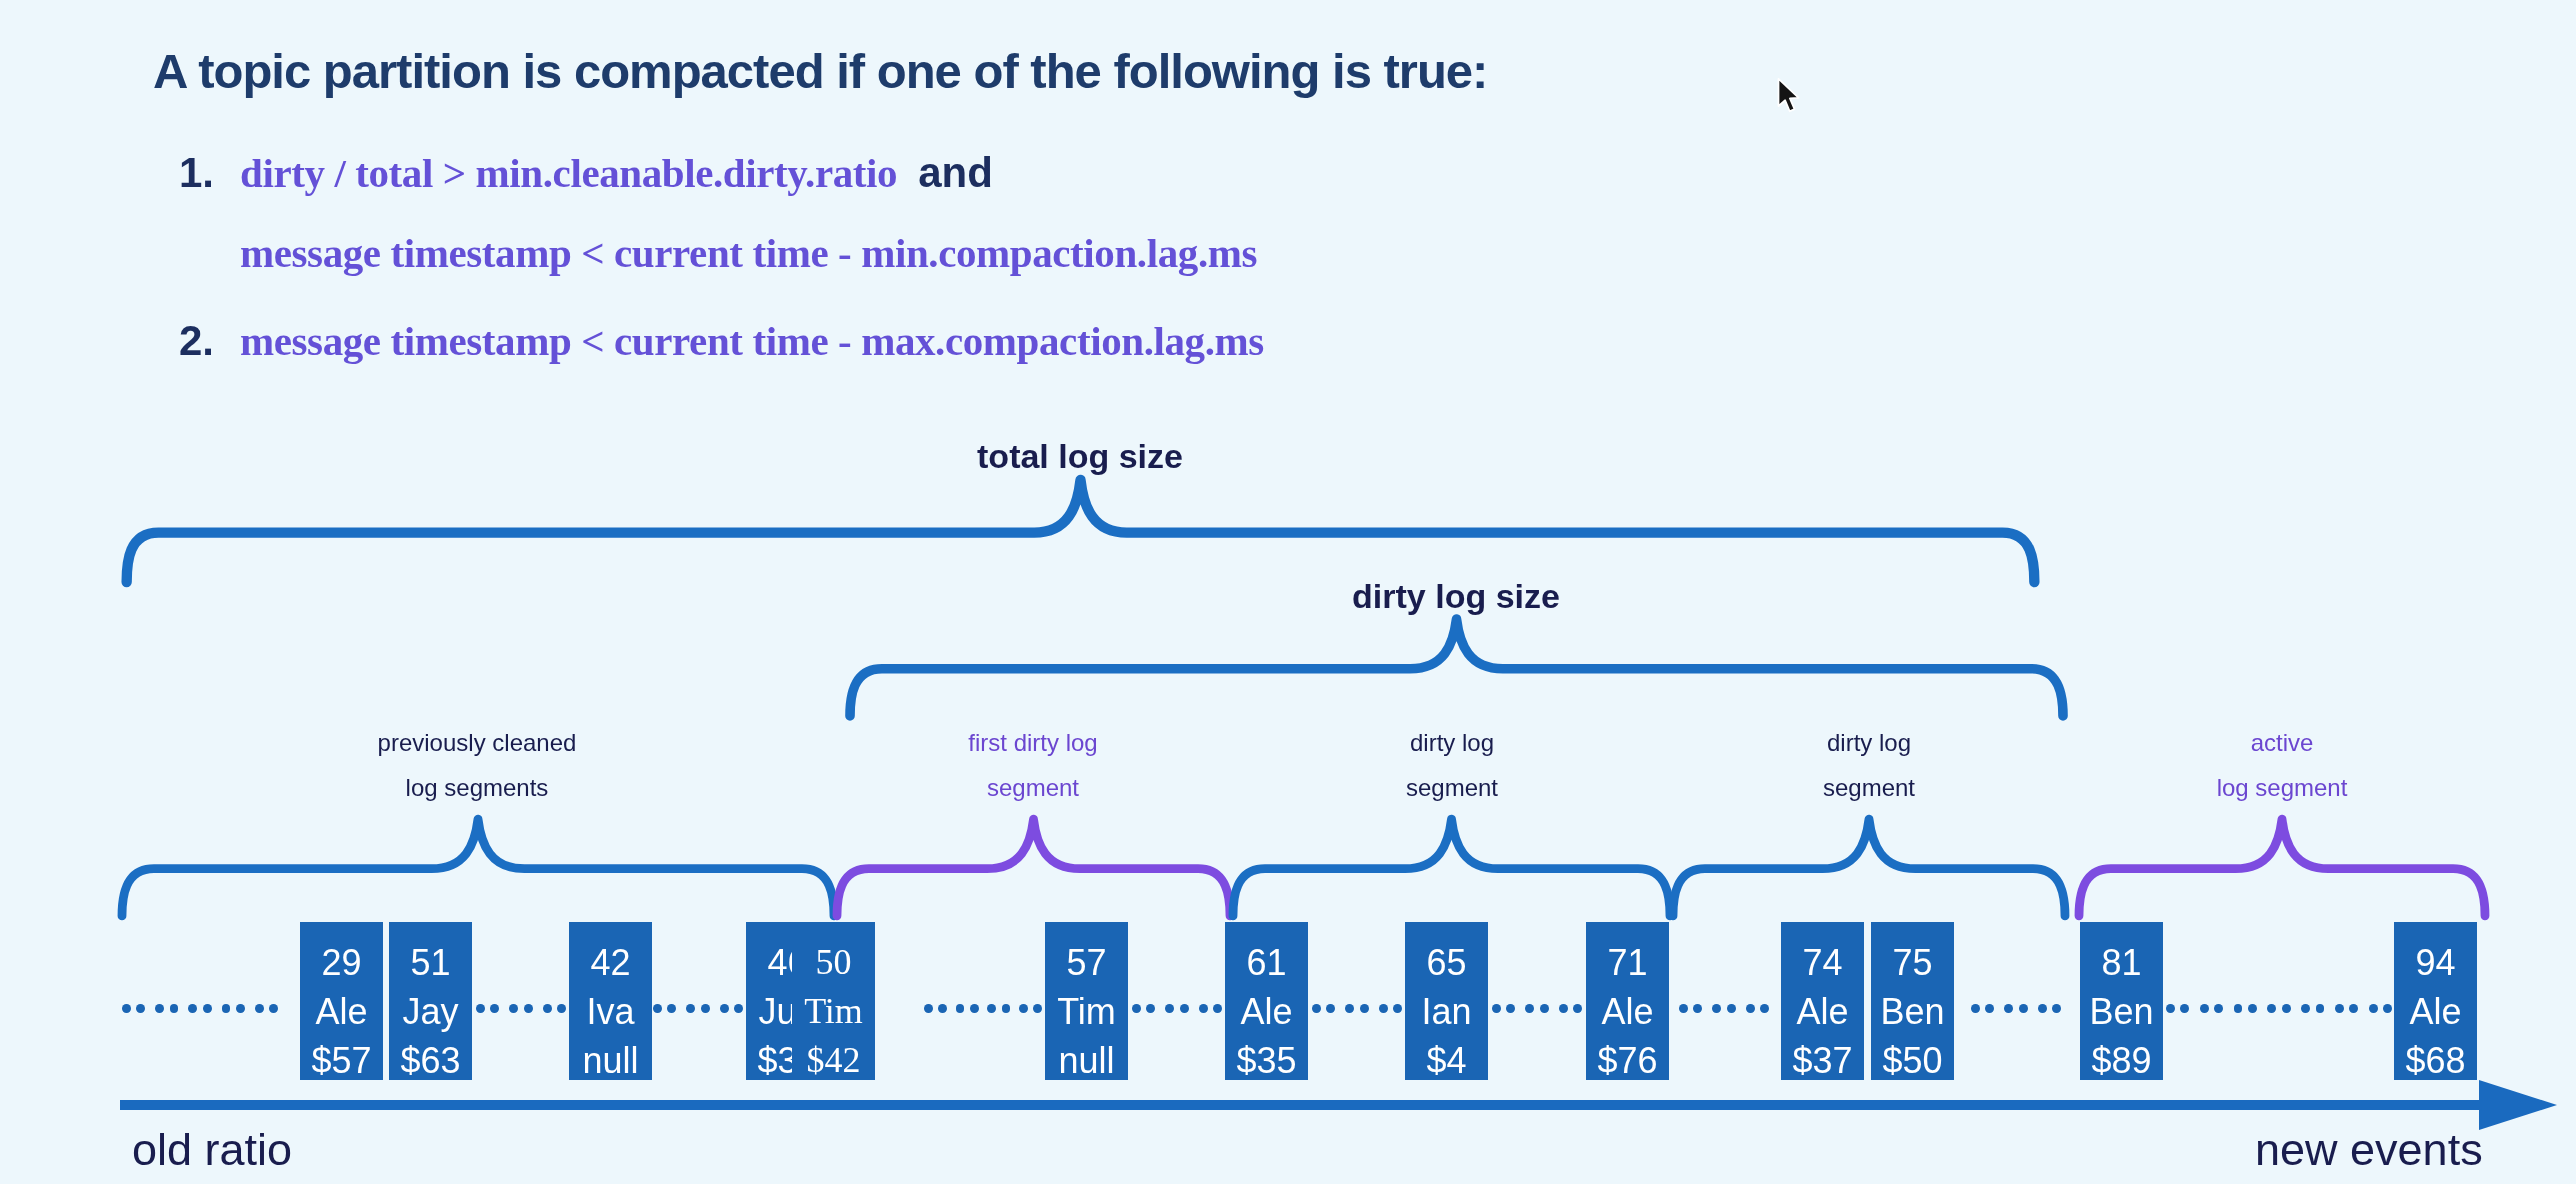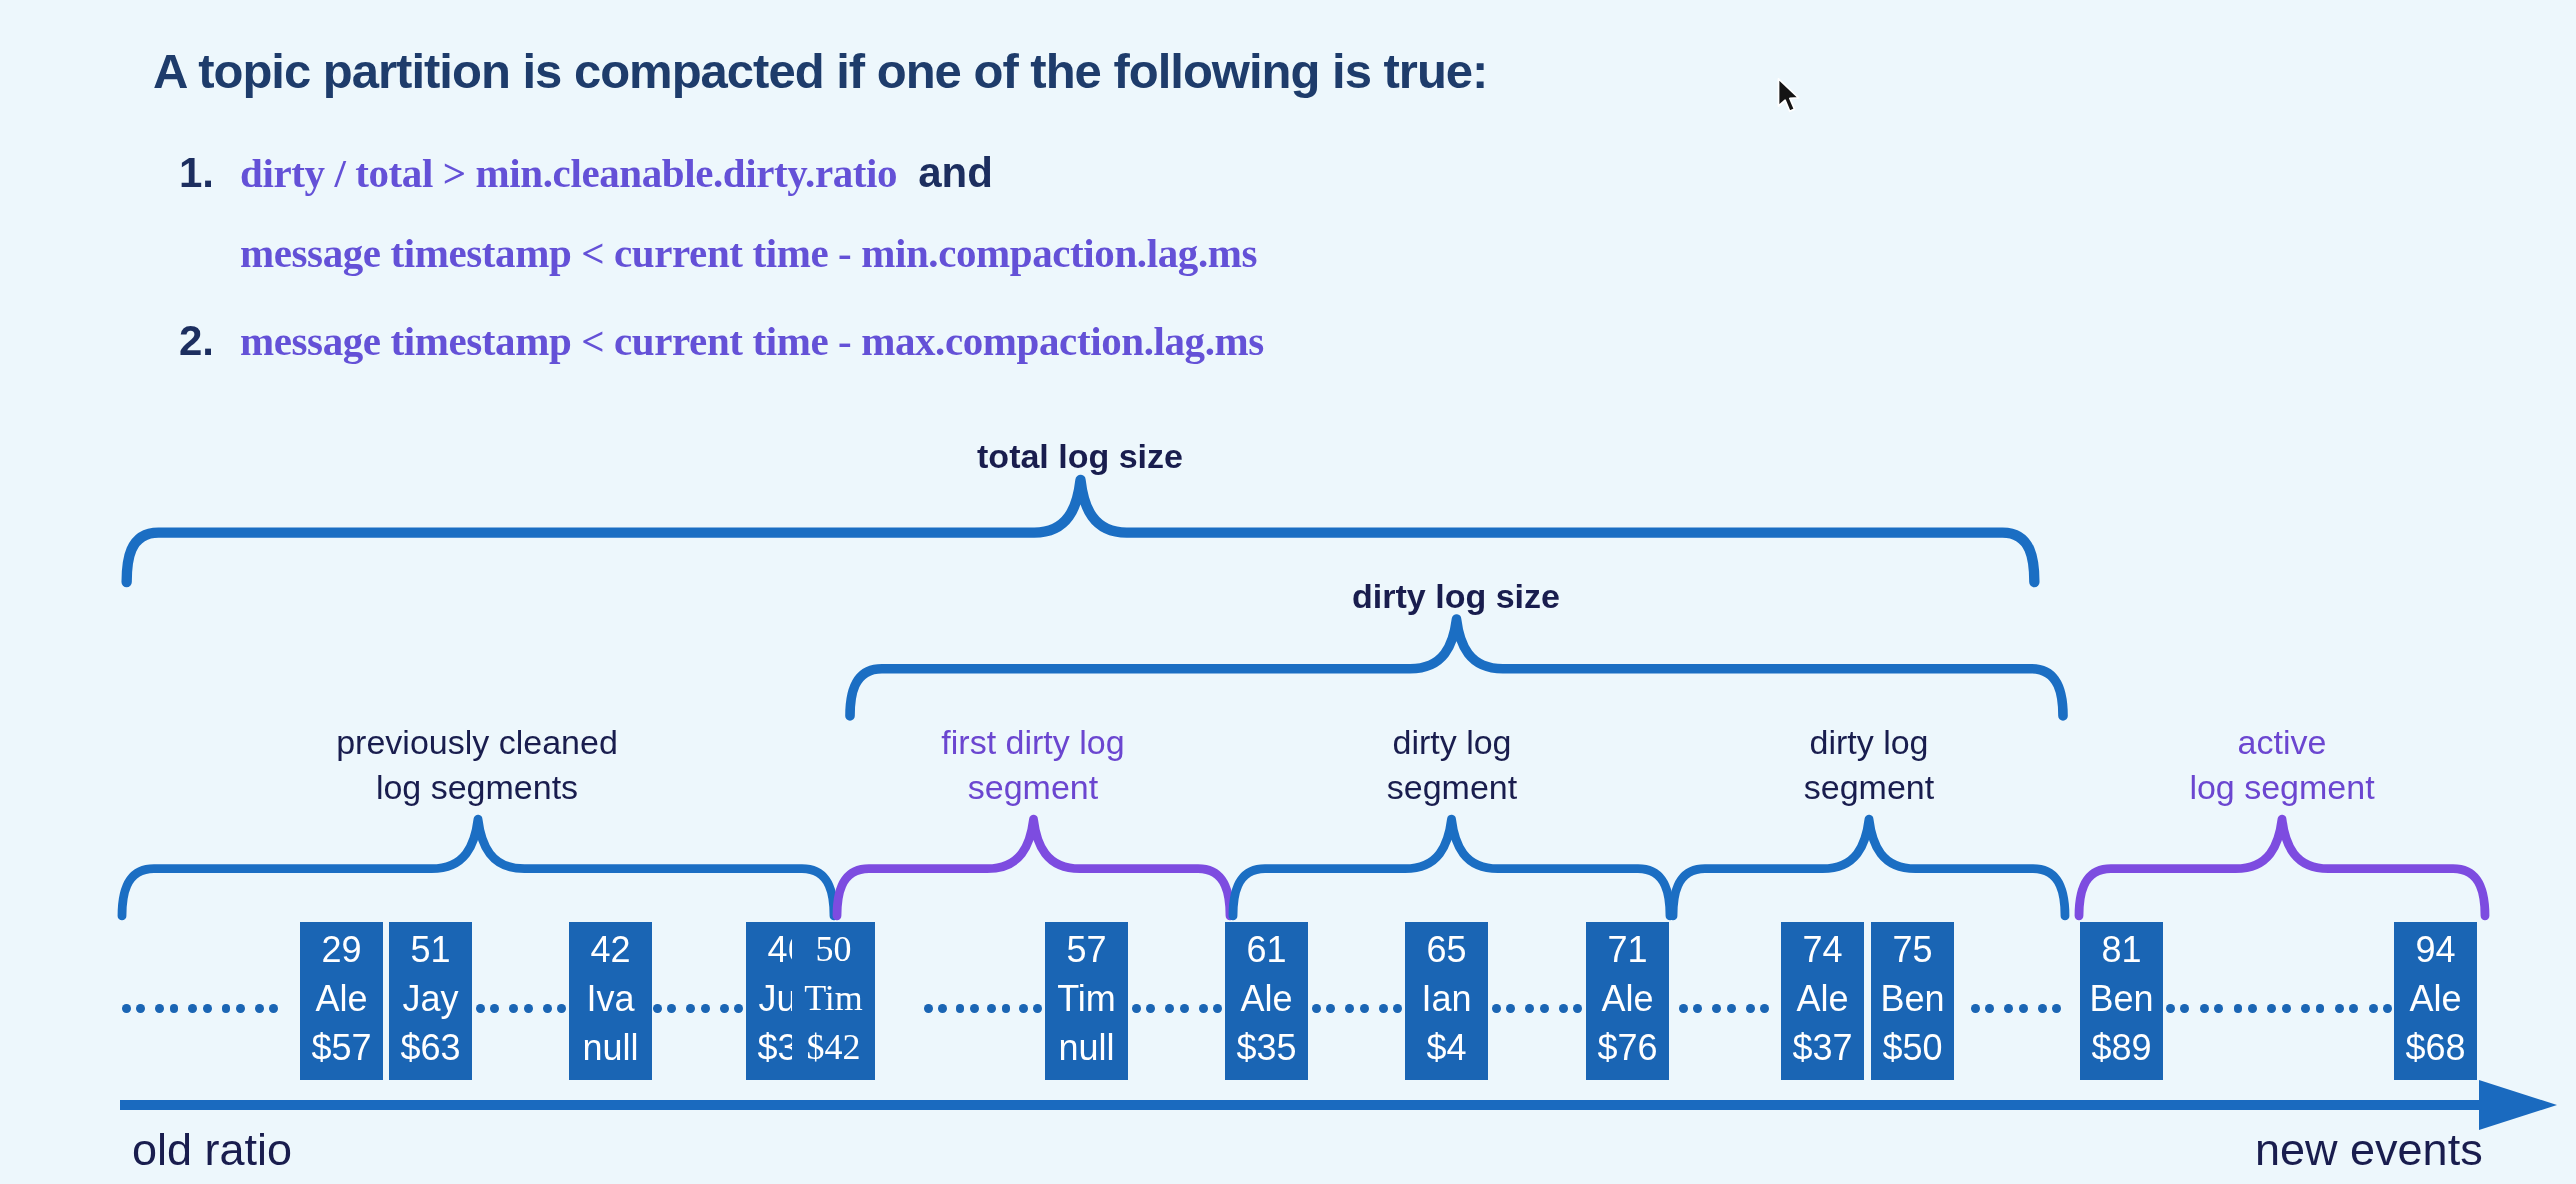--- a/index.html
+++ b/index.html
@@ -27,29 +27,29 @@
     font-family:Liberation Serif, serif;font-weight:bold;
     font-size:41px;color:var(--code-purple);letter-spacing:-0.4px;
   }
   .and-word{font-size:42px;font-weight:bold;color:#1c2e5f;}
   .size-label{
     position:absolute;transform:translateX(-50%);
     font-size:34px;font-weight:bold;color:var(--dark-navy);white-space:nowrap;
   }
   .seg-label{
     position:absolute;top:720px;transform:translateX(-50%);
-    font-size:34px;line-height:45px;text-align:center;white-space:nowrap;
+    font-size:24px;line-height:45px;text-align:center;white-space:nowrap;
   }
   .seg-label.navy{color:var(--dark-navy);}
   .seg-label.purple{color:var(--label-purple);}
   .brace-svg{position:absolute;overflow:visible;}
   .event-box{
     position:absolute;top:922px;width:83px;height:158px;background:var(--box-blue);
     color:var(--box-text);text-align:center;font-size:36px;line-height:49px;
-    padding-top:3px;box-sizing:border-box;
+    padding-top:16px;box-sizing:border-box;
   }
   .dots-run{
     position:absolute;top:1004px;height:8.8px;display:flex;
     justify-content:space-between;align-items:center;
   }
   .dot-pair{display:flex;gap:5.6px;}
   .dot{width:8.8px;height:8.8px;border-radius:50%;background:var(--box-blue);}
   .timeline-bar{
     position:absolute;left:120px;top:1100px;width:2364px;height:10.4px;
     background:var(--arrow-blue);

